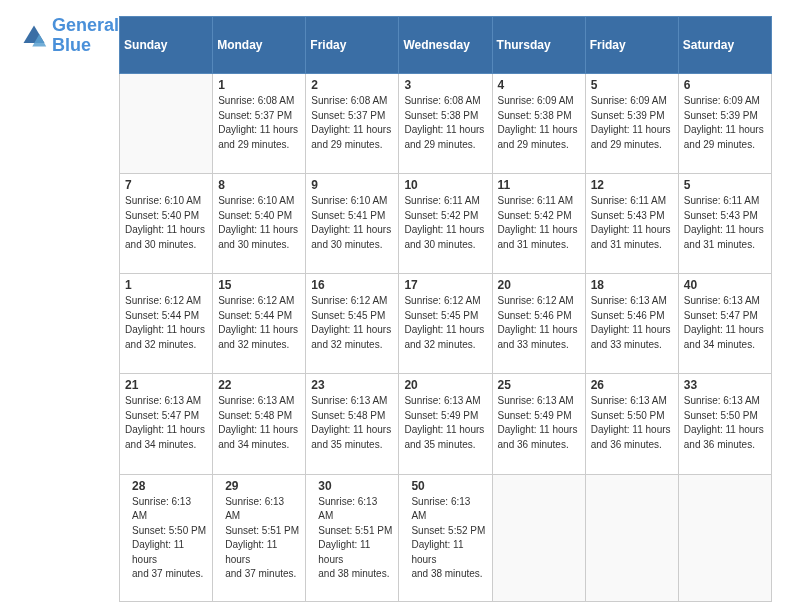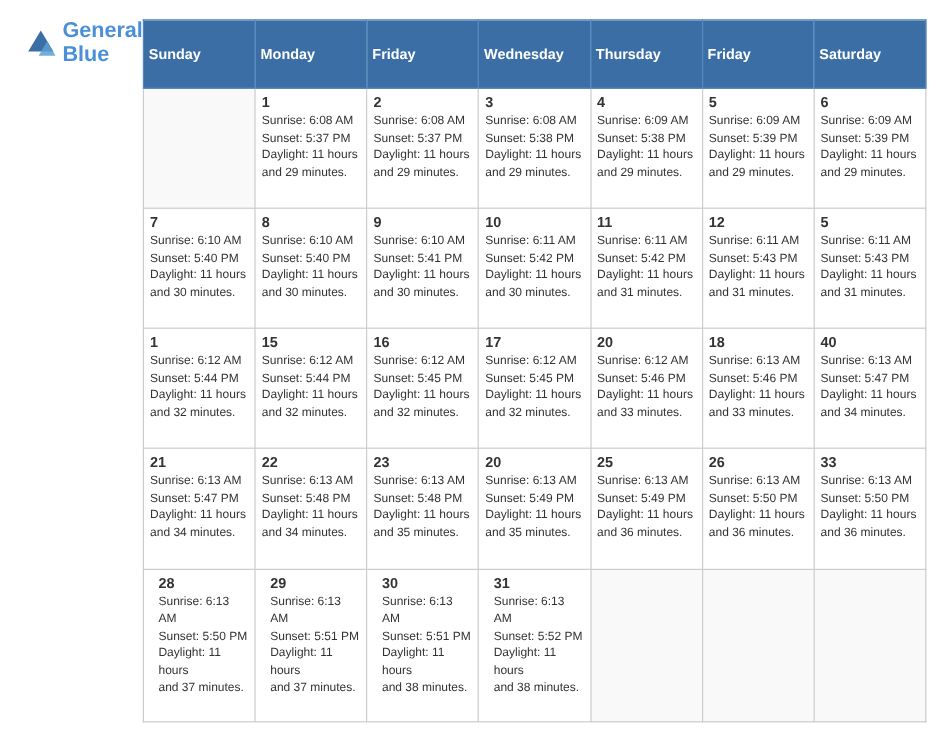--- a/index.html
+++ b/index.html
@@ -258,21 +258,21 @@
           </td>
           <td>
             <div class="day-number">29</div>
             <div class="day-info">Sunrise: 6:13 AM<br>Sunset: 5:51 PM<br>Daylight: 11 hours<br>and 37 minutes.</div>
           </td>
           <td>
             <div class="day-number">30</div>
             <div class="day-info">Sunrise: 6:13 AM<br>Sunset: 5:51 PM<br>Daylight: 11 hours<br>and 38 minutes.</div>
           </td>
           <td>
-            <div class="day-number">31</div>
+            <div class="day-number">50</div>
             <div class="day-info">Sunrise: 6:13 AM<br>Sunset: 5:52 PM<br>Daylight: 11 hours<br>and 38 minutes.</div>
           </td>
           <td class="empty-cell"></td>
           <td class="empty-cell"></td>
           <td class="empty-cell"></td>
         </tr>
       </tbody>
   </table>
 </div>
 

